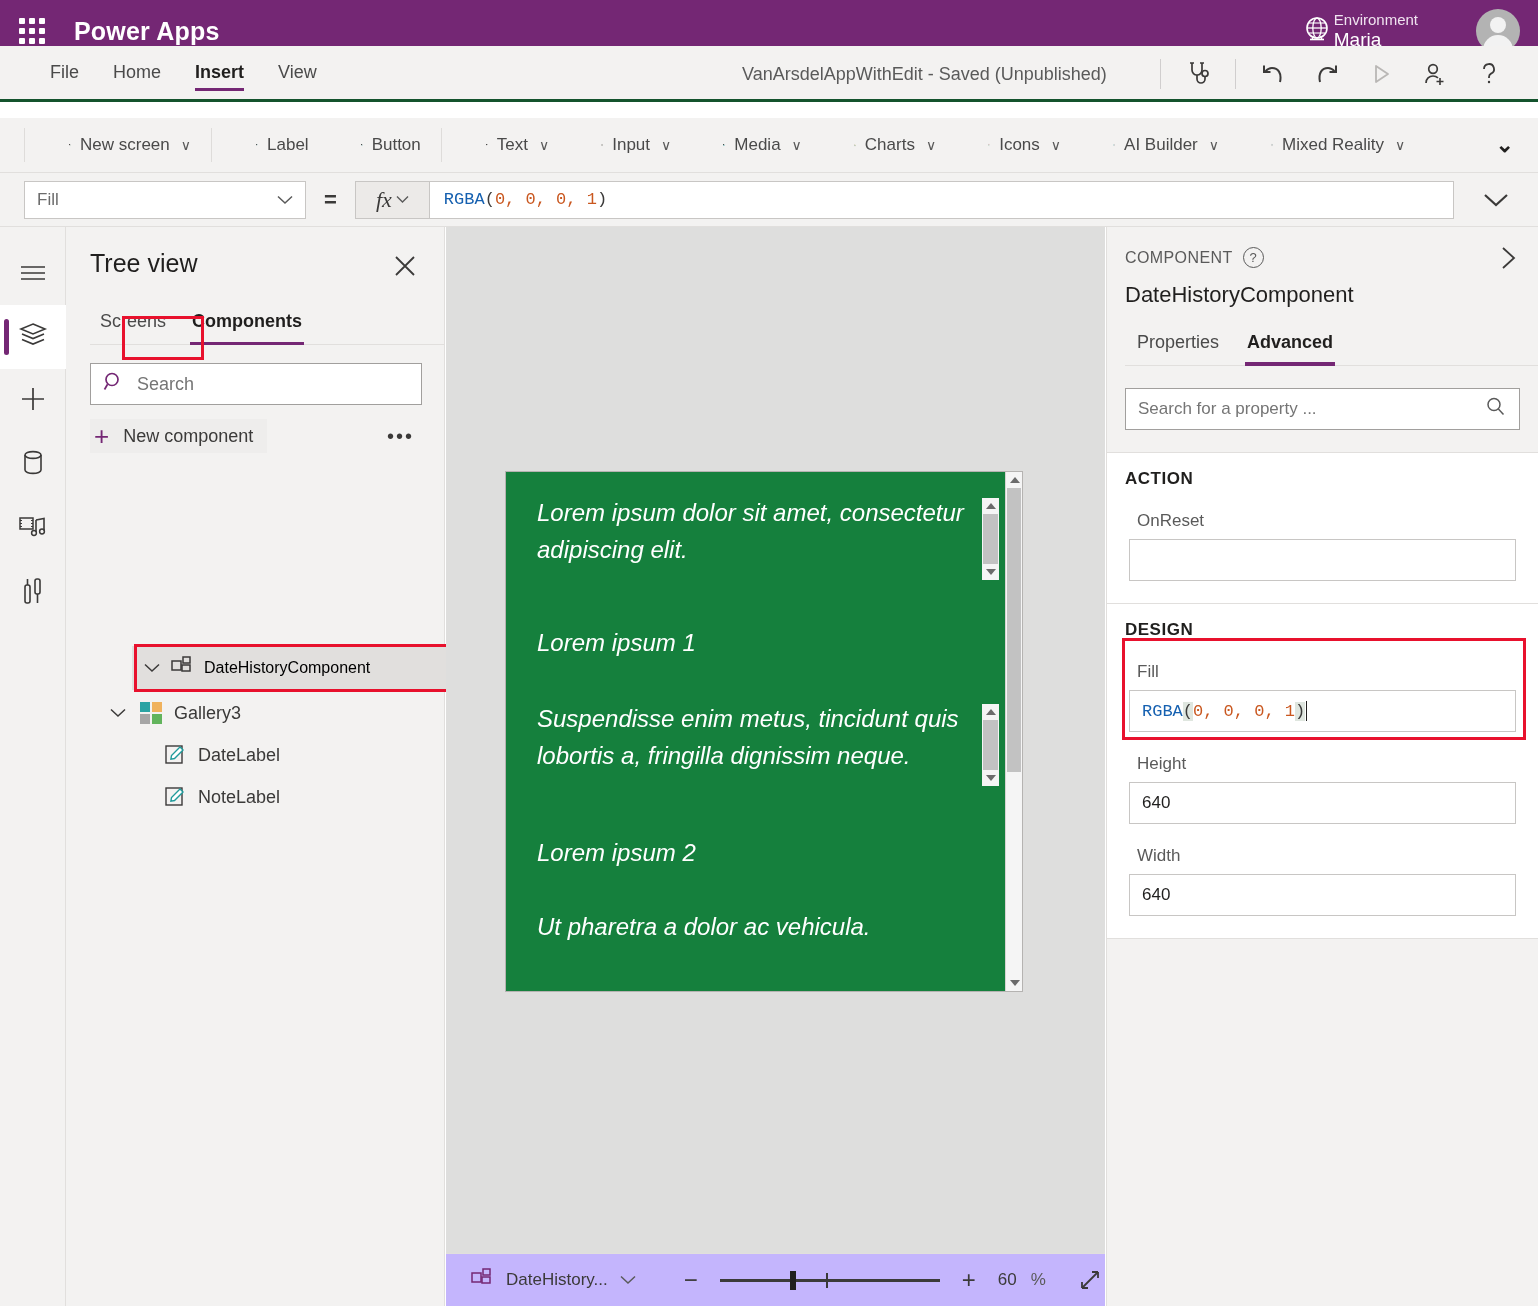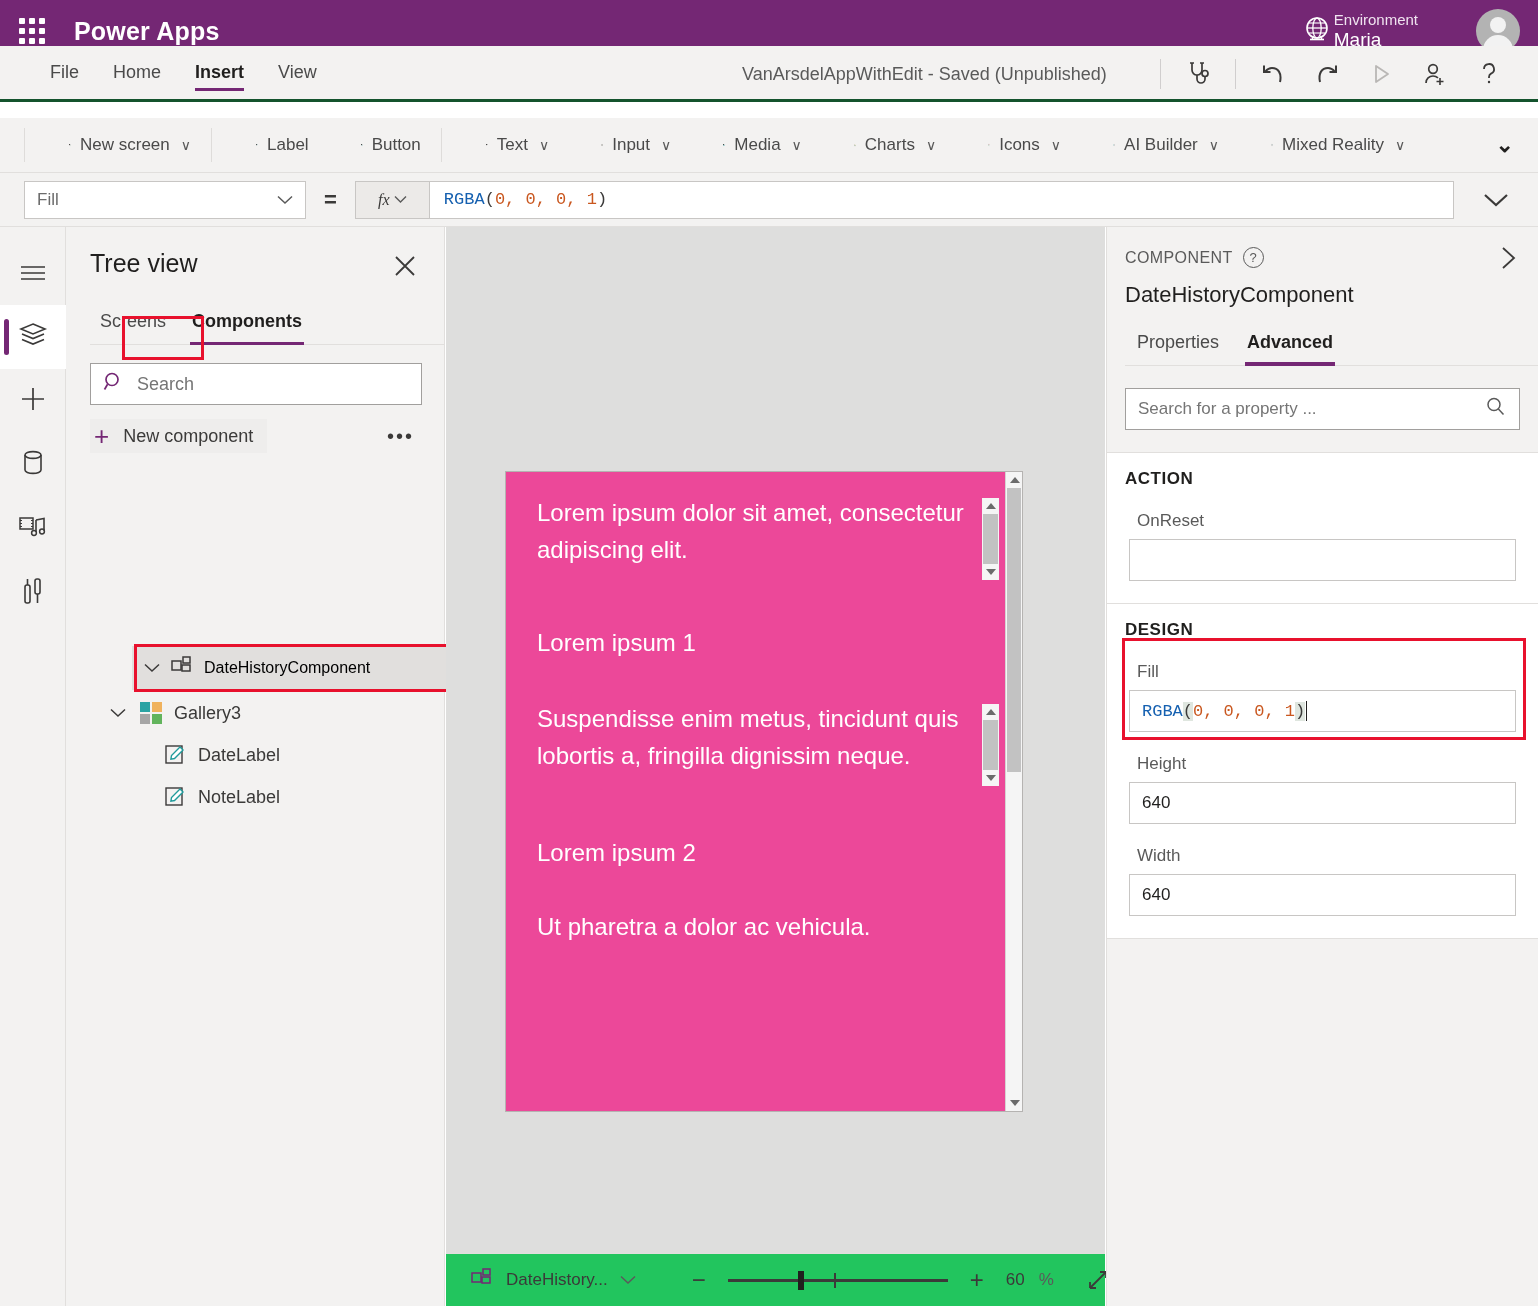--- a/index.html
+++ b/index.html
@@ -81,21 +81,21 @@
     margin-left: 24px; width: 282px; height: 38px; background: #ffffff;
     border: 1px solid #c8c6c4; display: flex; align-items: center;
     justify-content: space-between; padding: 0 12px; cursor: pointer;
   }
   .prop-select span { font-size: 17px; color: #6c6c6c; }
   .eq { margin: 0 18px; font-size: 22px; color: #3b3a39; font-weight: bold; }
   .fx-box { width: 74px; height: 38px; background: #eceae8; border: 1px solid #c8c6c4;
     border-right: none; display: flex; align-items: center; justify-content: center;
     gap: 4px; cursor: pointer; }
   .fx-box .fxi { font-family: "Liberation Serif", serif; font-style: italic;
-    font-size: 16px; color: #3b3a39; }
+    font-size: 22px; color: #3b3a39; }
   .fml-input { flex: 1; height: 38px; background: #ffffff; border: 1px solid #c8c6c4;
     display: flex; align-items: center; padding-left: 14px; margin-right: 14px;
     font-family: "Liberation Mono", monospace; font-size: 17px; }
   .tk-fn { color: #1560b0; }
   .tk-pn { color: #3b3a39; }
   .tk-num { color: #c9571f; }
   .fml-expand { width: 56px; display: flex; align-items: center;
     justify-content: center; cursor: pointer; margin-right: 14px; }
 
   
@@ -157,22 +157,22 @@
 
   .gallery-icon { display: grid; grid-template-columns: 1fr 1fr; grid-template-rows: 1fr 1fr;
     gap: 2px; width: 22px; height: 22px; }
   .gallery-icon i { display: block; }
 
   
   .canvas {
     position: absolute; left: 446px; top: 227px; width: 659px; height: 1026px;
     background: #dededd;
   }
-  .preview { position: absolute; left: 59px; top: 244px; width: 518px; height: 641px;
-    background: #ec4899; border: 1px solid #b5b3b1; }
+  .preview { position: absolute; left: 59px; top: 244px; width: 518px; height: 521px;
+    background: #15803d; border: 1px solid #b5b3b1; font-style: italic; }
   .pv-inner { position: absolute; left: 0; top: 0; right: 17px; bottom: 0;
     overflow: hidden; }
   .pv-item { position: absolute; left: 31px; color: #ffffff; font-size: 24px;
     line-height: 1.56; width: 450px; }
   
   .sb-outer { position: absolute; right: 0; top: 0; width: 17px; bottom: 0;
     background: #f5f5f5; border-left: 1px solid #d6d4d2; }
   .sb-outer .track-top { position: absolute; top: 16px; left: 1px; right: 1px;
     height: 284px; background: #c2c2c2; }
   .sb-arrow { position: absolute; left: 0; width: 17px; height: 16px;
@@ -182,22 +182,22 @@
     border-right: 5px solid transparent; }
   .tri.up { border-bottom: 6px solid #6b6b6b; }
   .tri.dn { border-top: 6px solid #6b6b6b; }
   
   .sb-in { position: absolute; width: 17px; background: #f5f5f5; }
   .sb-in .thumb { position: absolute; left: 1px; right: 1px; background: #c2c2c2; }
 
   
   .bottombar {
     position: absolute; left: 446px; top: 1253px; width: 659px; height: 53px;
-    background: #22c55e; border-top: 1px solid #e1dfdd;
-    display: flex; align-items: center; gap: 8px;
+    background: #c4b5fd; border-top: 1px solid #e1dfdd;
+    display: flex; align-items: center; gap: 0;
   }
   .bb-comp { display: flex; align-items: center; gap: 12px; margin-left: 24px;
     cursor: pointer; }
   .bb-comp .lbl { font-size: 17px; color: #3b3a39; }
   .zoom-ctl { display: flex; align-items: center; gap: 14px; margin-left: 40px; }
   .zbtn { width: 30px; height: 30px; display: flex; align-items: center;
     justify-content: center; font-size: 24px; color: #3b3a39; cursor: pointer; }
   .slider { position: relative; width: 220px; height: 30px; cursor: pointer; }
   .slider .line { position: absolute; left: 0; right: 0; top: 14px; height: 3px;
     background: #3b3a39; }

